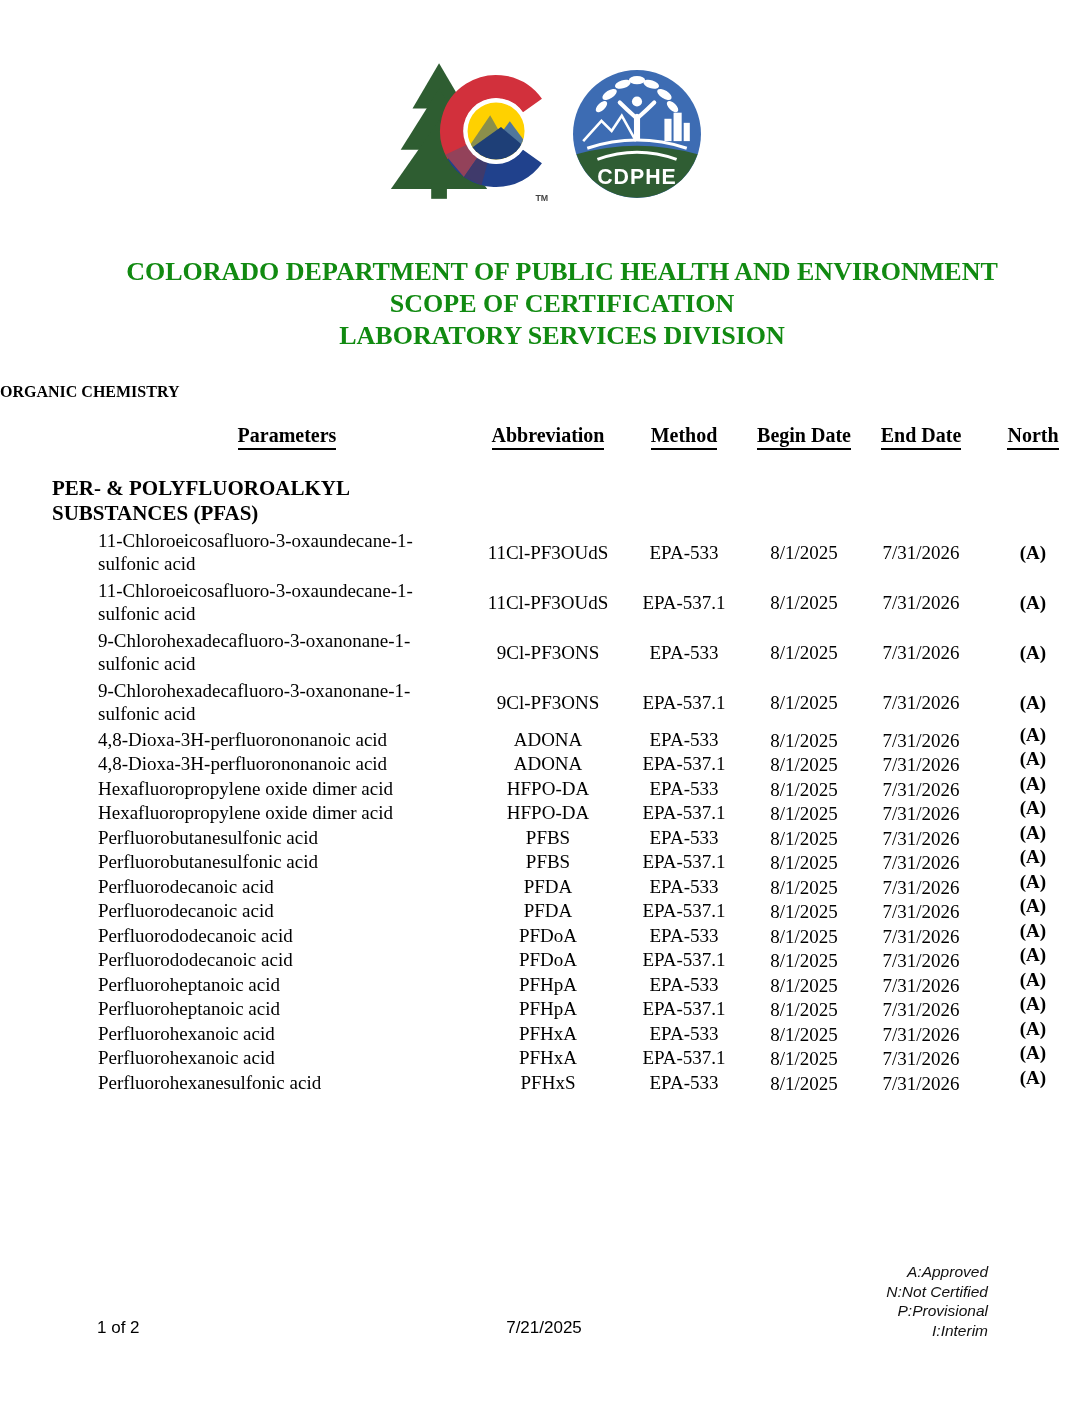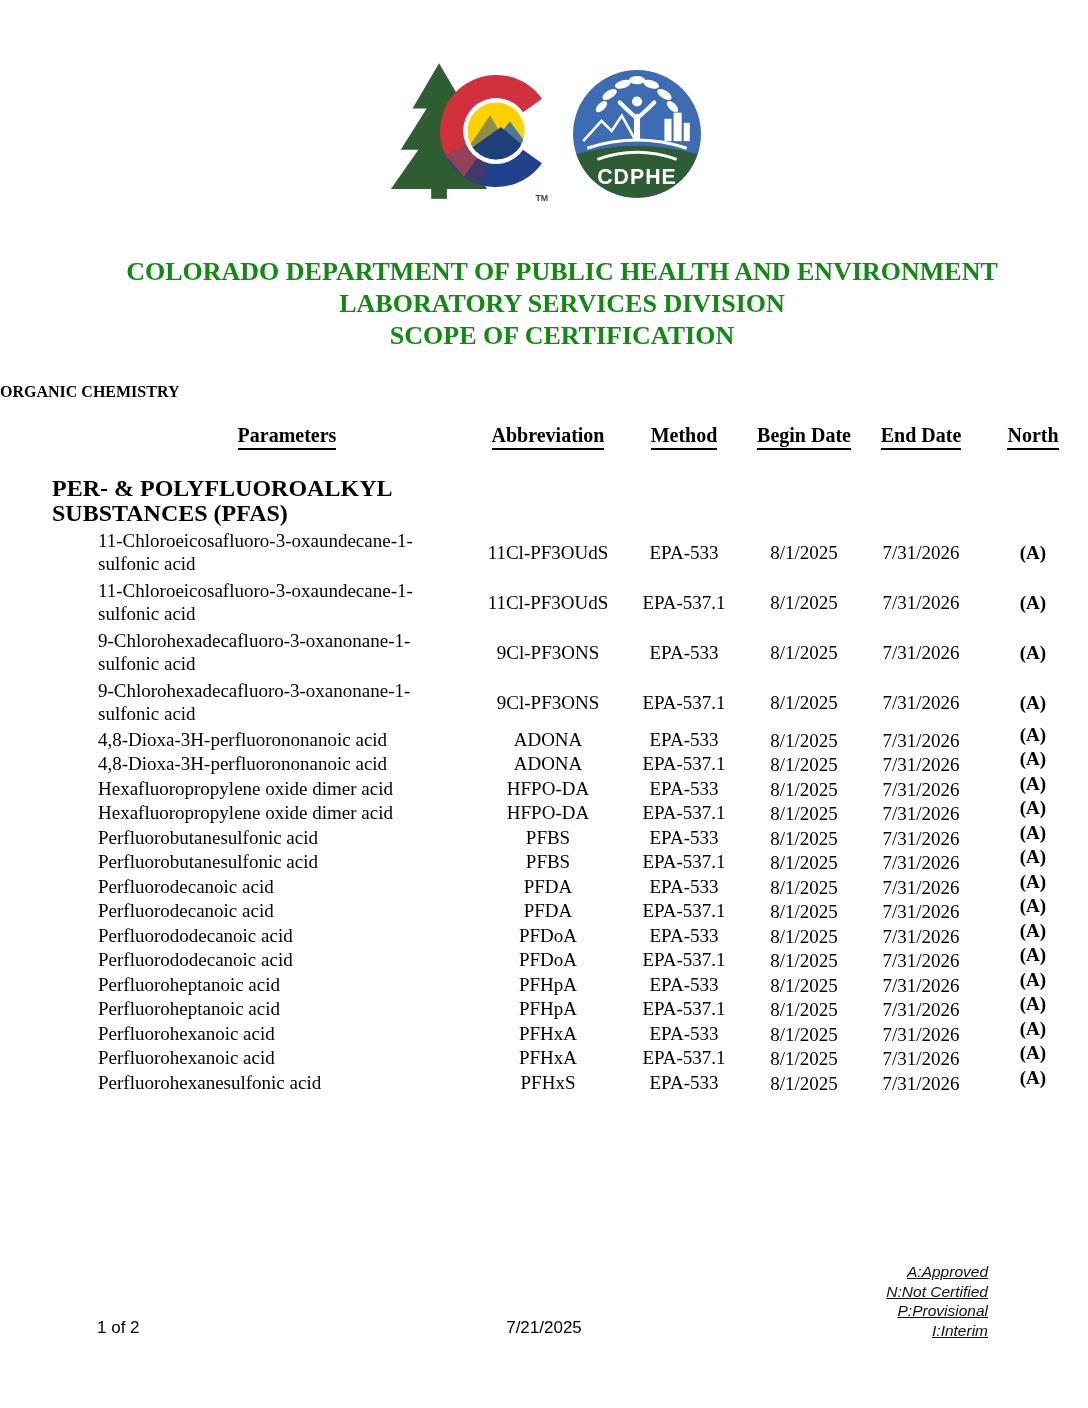--- a/index.html
+++ b/index.html
@@ -14,34 +14,34 @@
   
   .lab-block{margin:28px 0 0 52px;font-weight:bold;font-size:23px;line-height:28px;}
   
   .section-title{margin:26px 0 0 0;text-align:left;font-weight:bold;font-size:16px;line-height:28px;}
   
   .table{margin:18px 0 0 52px;width:986px;font-size:19px;}
   .row{display:grid;grid-template-columns:378px 144px 128px 112px 122px 102px;align-items:center;margin-left:46px;}
   .thead{font-weight:bold;font-size:20px;height:26px;}
   .thead .cell{text-align:center;}
   .thead .cell span{display:inline-block;border-bottom:2px solid #000;padding-bottom:1px;}
-  .group-label{margin-top:26px;font-weight:bold;font-size:24px;line-height:25px;}
+  .group-label{margin-top:26px;font-weight:bold;font-size:21px;line-height:25px;}
   .tbody{margin-top:1px;}
   .body-row{min-height:24.5px;}
   .body-row.two-line{padding:2px 0;}
   .cell{white-space:normal;}
   .param{text-align:left;line-height:23px;padding-right:14px;}
   .abbrev,.method,.begin,.end,.status{text-align:center;line-height:23px;}
   .status{font-weight:bold;}
   .single .status{transform:translateY(-5px);}
   .single .begin,.single .end{transform:translateY(1px);}
   
   .legend{position:absolute;top:1262px;right:100px;text-align:right;
           font-family:"Liberation Sans","DejaVu Sans",sans-serif;font-style:italic;
-          font-size:15.5px;line-height:19.5px;color:#111;text-decoration:underline;}
+          font-size:15.5px;line-height:19.5px;color:#111;}
   .page-num{position:absolute;top:1318px;left:97px;
             font-family:"Liberation Sans","DejaVu Sans",sans-serif;font-size:17px;}
   .footer-date{position:absolute;top:1318px;left:0;width:100%;text-align:center;
                font-family:"Liberation Sans","DejaVu Sans",sans-serif;font-size:17px;}
 </style>
 </head>
 <body>
 
 <div class="page">
 
@@ -104,22 +104,22 @@
           <ellipse cx="30" cy="38" rx="7" ry="3.6" transform="rotate(-44 30 38)"></ellipse>
           <ellipse cx="100" cy="38" rx="7" ry="3.6" transform="rotate(44 100 38)"></ellipse>
         </g>
       </g>
       <text x="65" y="114" font-size="21" font-weight="bold" fill="#ffffff" text-anchor="middle" font-family="Liberation Sans, sans-serif" letter-spacing="1">CDPHE</text>
     </svg>
   </div>
 
   <div class="title-block">
     <div class="title-line">COLORADO DEPARTMENT OF PUBLIC HEALTH AND ENVIRONMENT</div>
+    <div class="title-line">SCOPE OF CERTIFICATION</div>
     <div class="title-line">LABORATORY SERVICES DIVISION</div>
-    <div class="title-line">SCOPE OF CERTIFICATION</div>
   </div>
 
 
   <div class="section-title">ORGANIC CHEMISTRY</div>
 
   <div class="table">
     <div class="row thead">
       <div class="cell"><span>Parameters</span></div>
       <div class="cell"><span>Abbreviation</span></div>
       <div class="cell"><span>Method</span></div>

